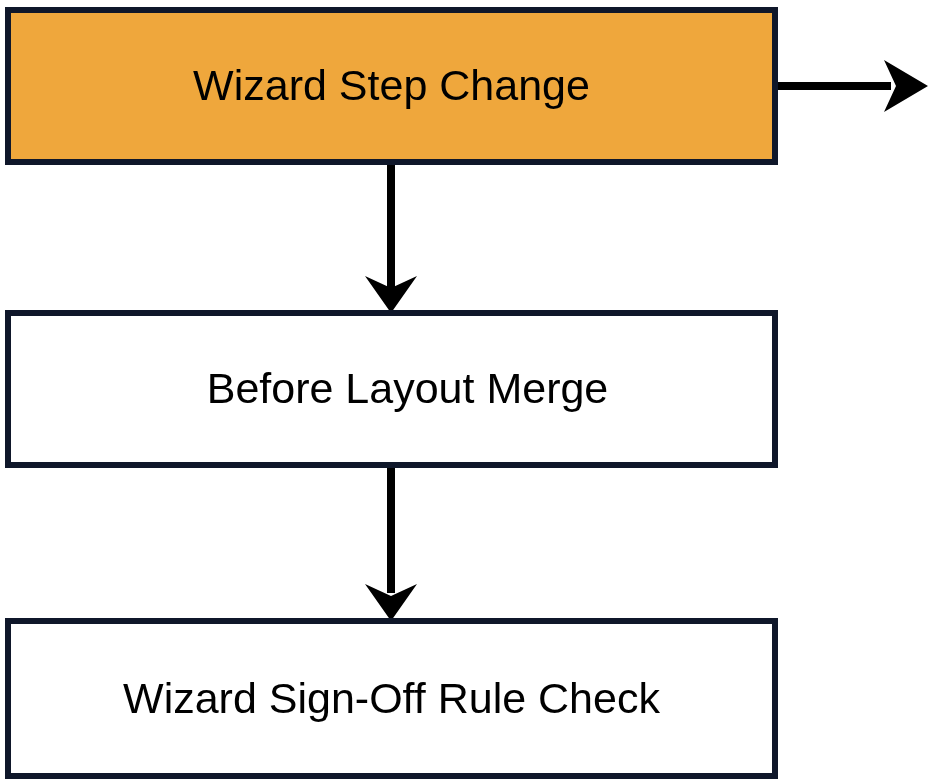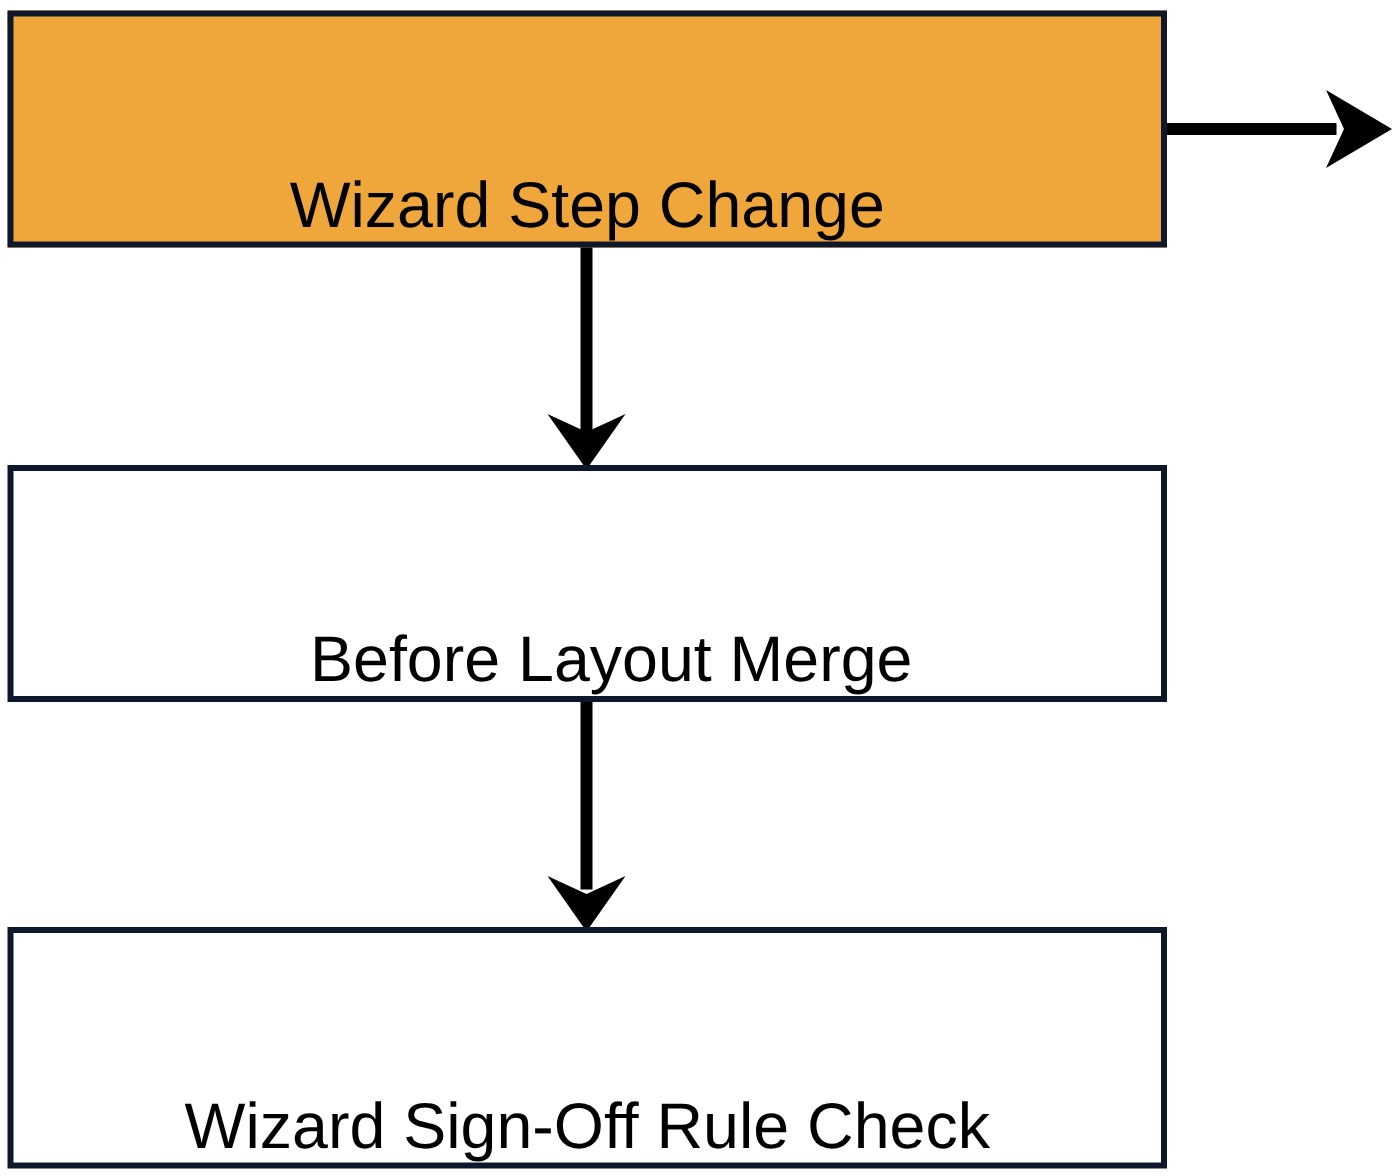--- a/index.html
+++ b/index.html
@@ -14,23 +14,23 @@
   #diagram-canvas {
     position: relative;
     width: 933px;
     height: 784px;
     background: #ffffff;
     overflow: hidden;
   }
   .node {
     position: absolute;
     box-sizing: border-box;
-    border: 4px solid #0f172a;
+    border: 6px solid #0f172a;
     display: flex;
-    align-items: flex-end;
+    align-items: center;
     justify-content: center;
     background: #ffffff;
   }
   .node-label {
     font-family: "Liberation Sans", sans-serif;
     font-size: 43px;
     line-height: 1.1;
     color: #000000;
     text-align: center;
     white-space: nowrap;

